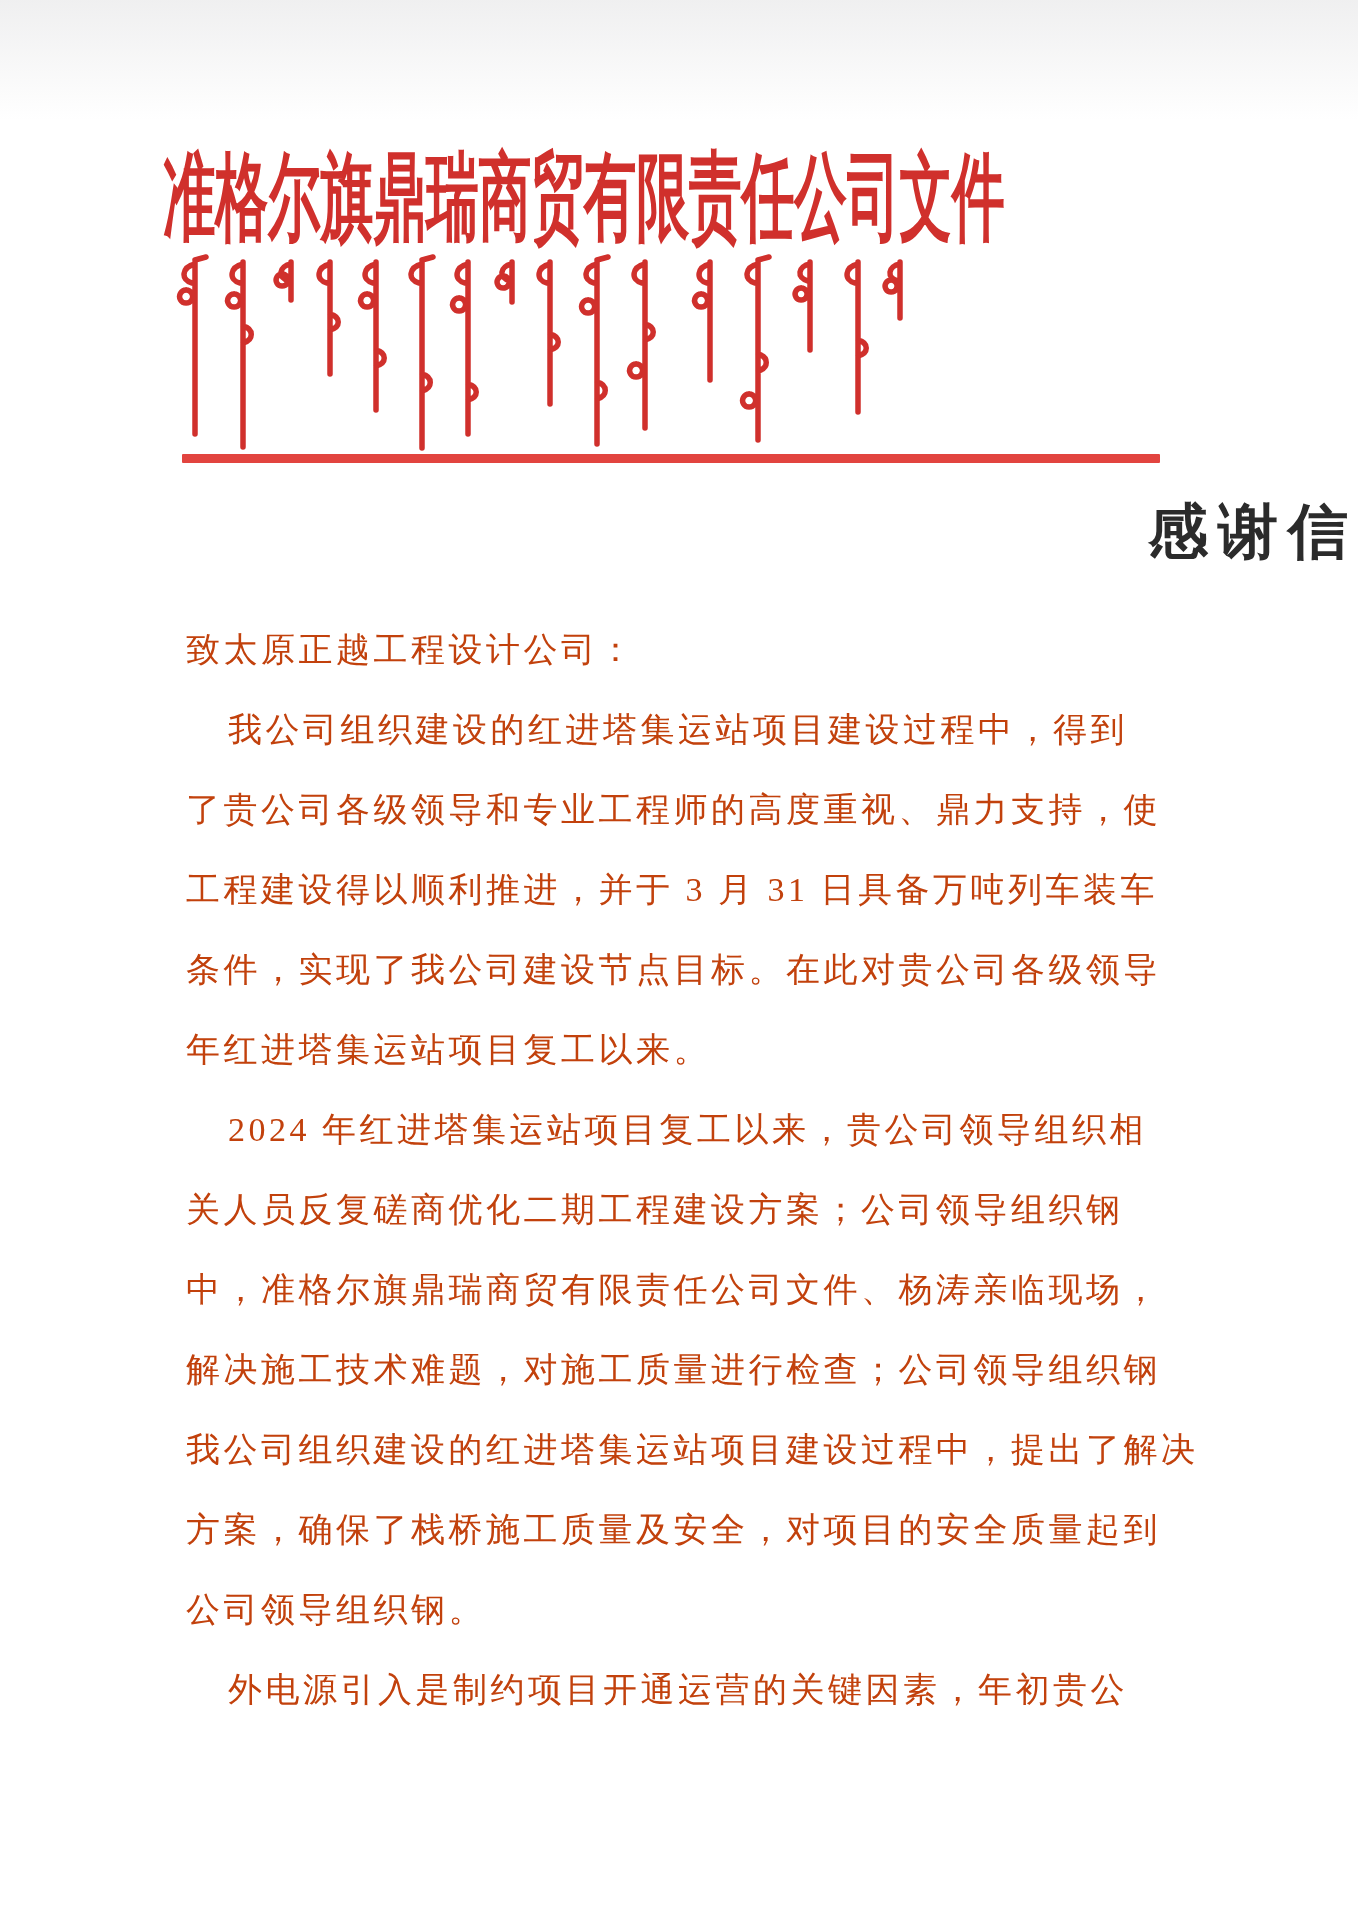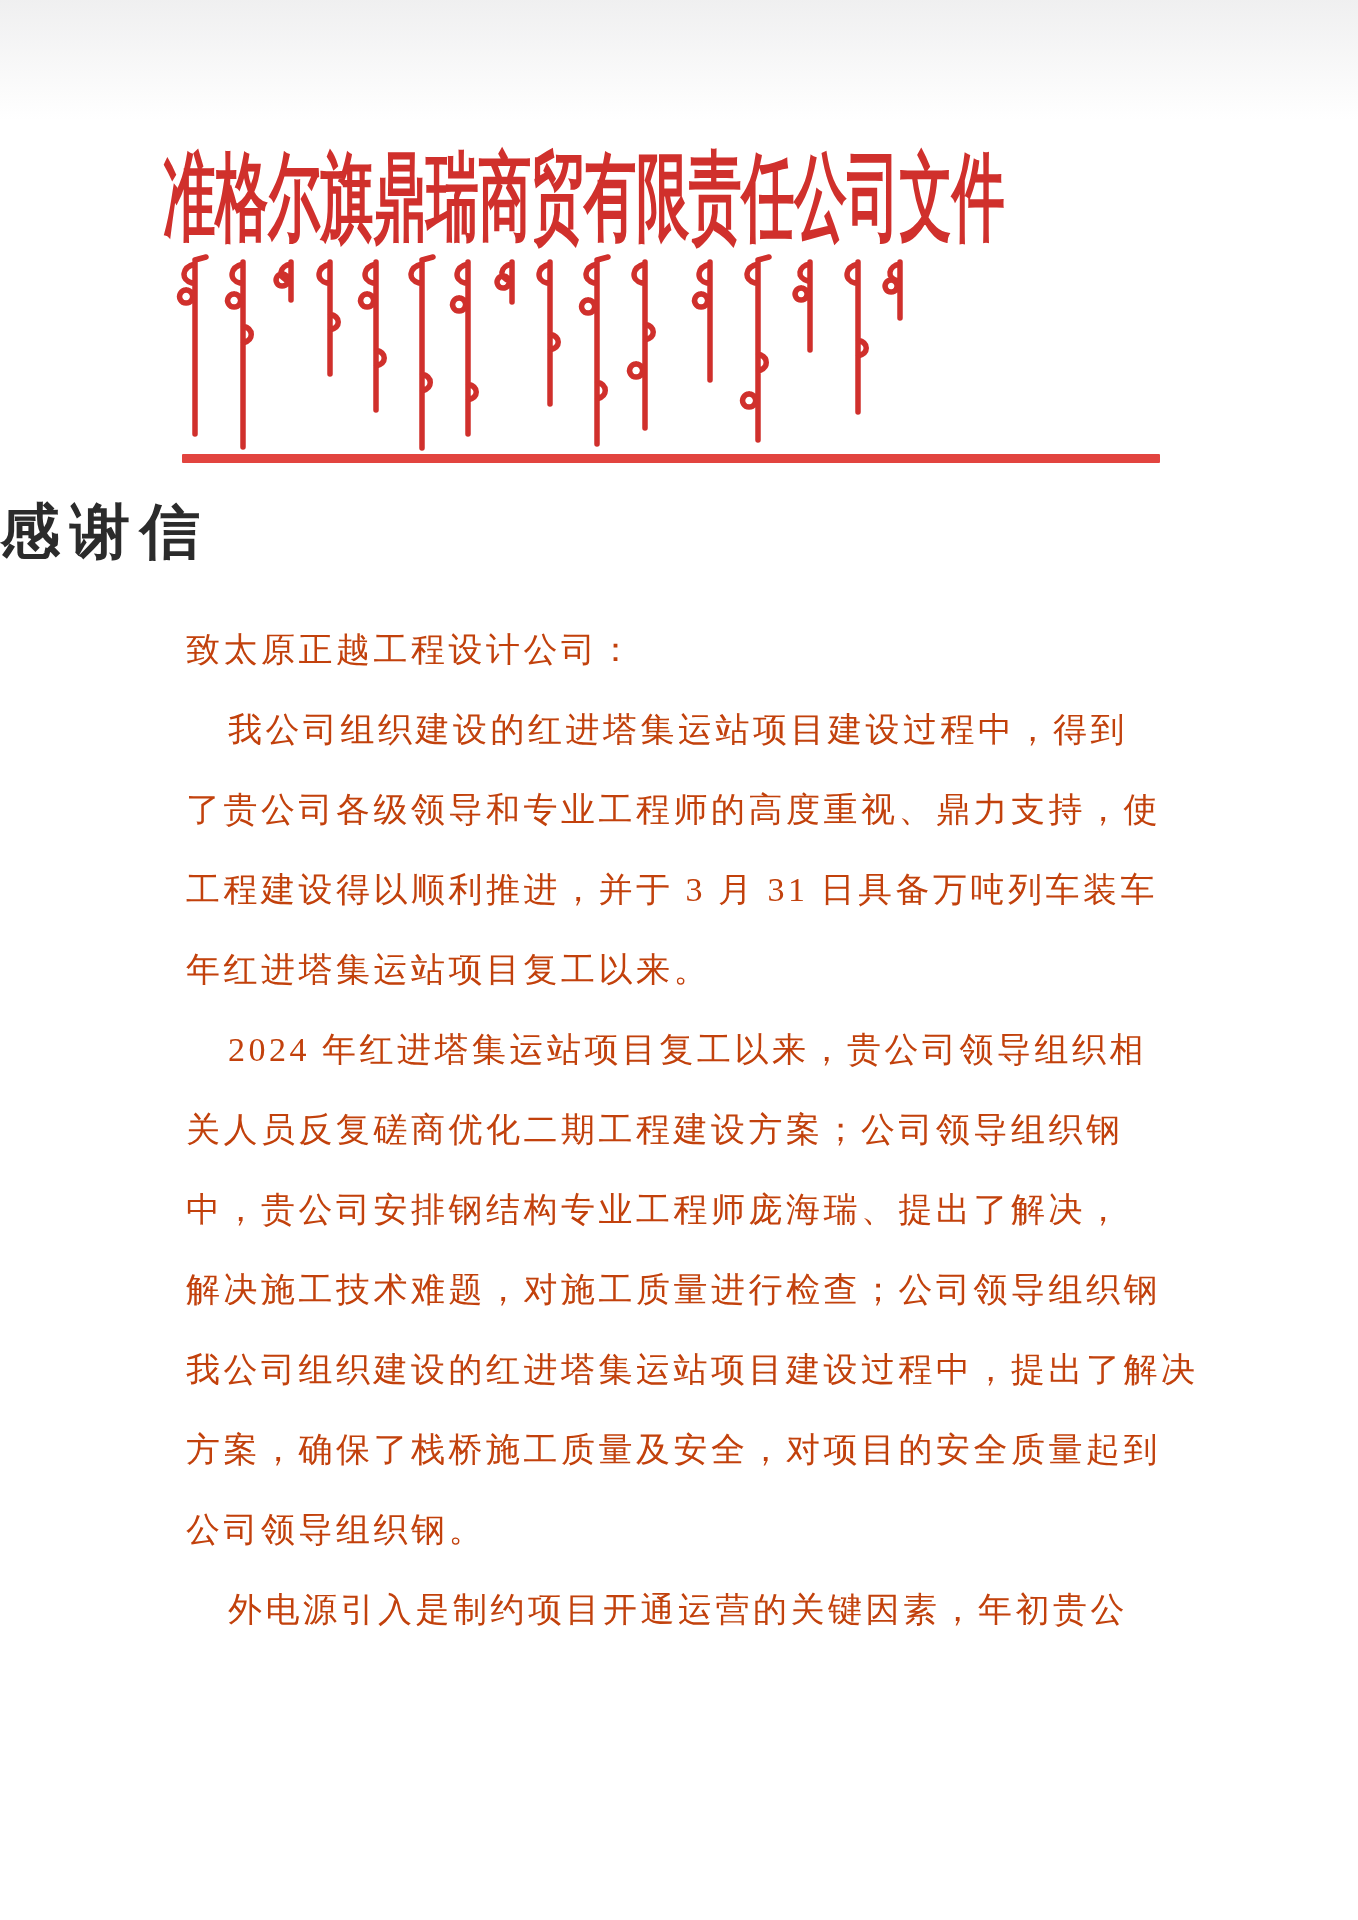--- a/index.html
+++ b/index.html
@@ -23,21 +23,21 @@
   }
   .mongolian-band{
     position:absolute;left:160px;top:254px;width:800px;height:198px;
   }
   .red-rule{
     position:absolute;left:182px;top:454px;width:978px;height:9px;
     background:#e2443f;border-radius:1px;
   }
   .letter-title{
     position:absolute;left:0;top:492px;width:1358px;
-    text-align:left;
+    text-align:right;
     font-size:60px;font-weight:bold;color:#2b2b2b;
     letter-spacing:10px;
   }
   .body-text{
     position:absolute;left:186px;top:610px;width:986px;
     font-size:34px;color:#c2410c;
   }
   .line{
     height:80px;line-height:80px;
     letter-spacing:3.5px;white-space:nowrap;
@@ -73,24 +73,25 @@
 <div class="red-rule"></div>
 
 <div class="letter-title">感谢信</div>
 
 <div class="body-text">
   <div class="line">致太原正越工程设计公司：</div>
 
   <div class="line indent">我公司组织建设的红进塔集运站项目建设过程中，得到</div>
   <div class="line">了贵公司各级领导和专业工程师的高度重视、鼎力支持，使</div>
   <div class="line">工程建设得以顺利推进，并于 3 月 31 日具备万吨列车装车</div>
+  <div class="line">条件，实现了我公司建设节点目标。在此对贵公司各级领导</div>
   <div class="line">年红进塔集运站项目复工以来。</div>
 
   <div class="line indent">2024 年红进塔集运站项目复工以来，贵公司领导组织相</div>
   <div class="line">关人员反复磋商优化二期工程建设方案；公司领导组织钢</div>
-  <div class="line">中，贵公司安排钢结构专业工程师庞海瑞、提出了解决，</div>
+  <div class="line">中，准格尔旗鼎瑞商贸有限责任公司文件、杨涛亲临现场，</div>
   <div class="line">解决施工技术难题，对施工质量进行检查；公司领导组织钢</div>
   <div class="line">我公司组织建设的红进塔集运站项目建设过程中，提出了解决</div>
   <div class="line">方案，确保了栈桥施工质量及安全，对项目的安全质量起到</div>
   <div class="line">公司领导组织钢。</div>
 
   <div class="line indent">外电源引入是制约项目开通运营的关键因素，年初贵公</div>
 </div>
 
 </body></html>

